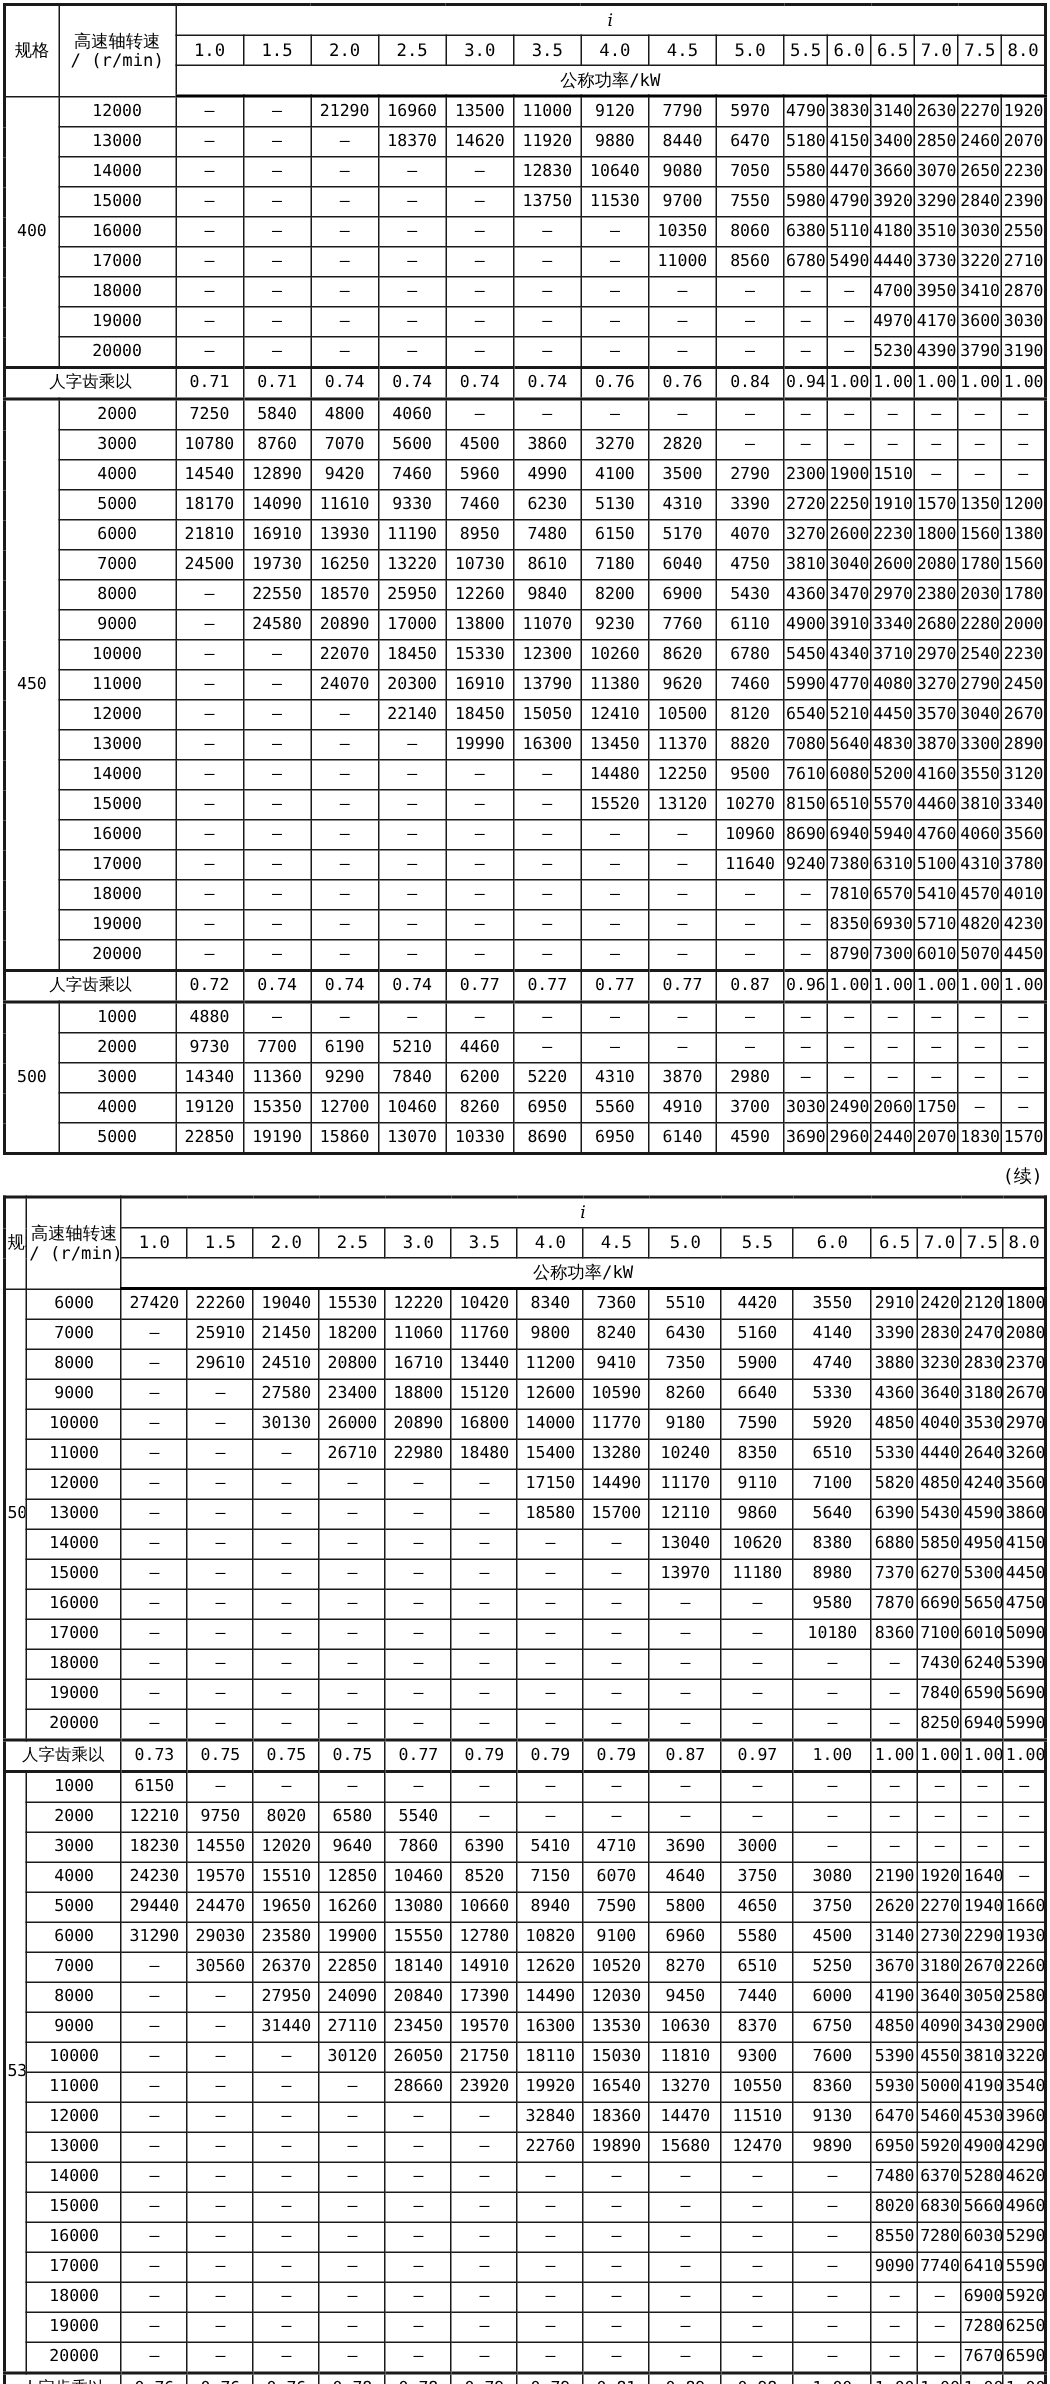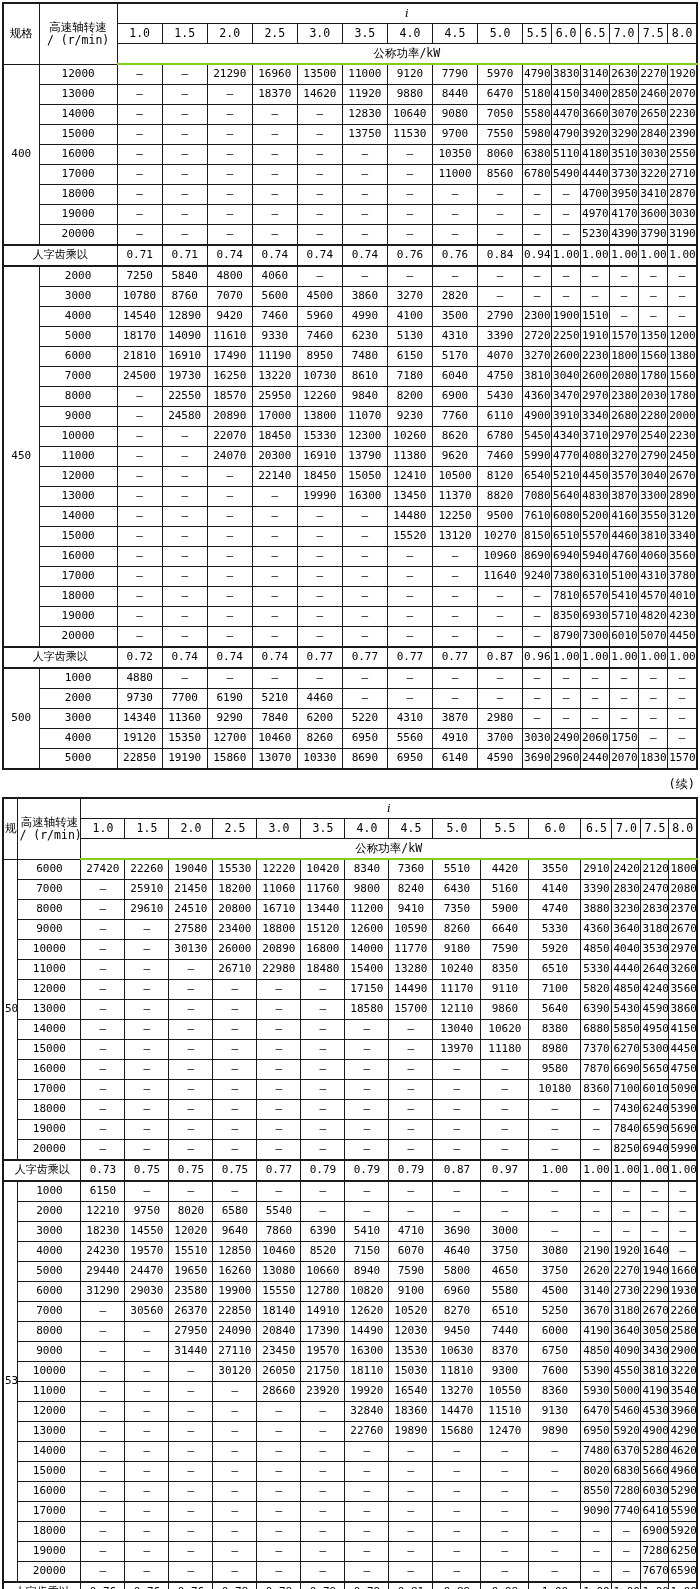--- a/index.html
+++ b/index.html
@@ -54,21 +54,21 @@
   }
   td.spec-cell {
     border-left: 2px solid #1a1a1a;
     font-size: 11px;
   }
   td.spec-wrap {
     word-break: break-all;
     white-space: normal;
   }
   thead tr:last-child th {
-    border-bottom: 2px solid #84cc16;
+    border-bottom: 2px solid #000000;
   }
   .continued {
     text-align: right;
     font-size: 12px;
     padding: 6px 4px 4px 0;
   }
 </style>
 </head>
 <body>
 
@@ -376,21 +376,21 @@
           <td>2250</td>
           <td>1910</td>
           <td>1570</td>
           <td>1350</td>
           <td>1200</td>
         </tr>
         <tr>
           <td>6000</td>
           <td>21810</td>
           <td>16910</td>
-          <td>17490</td>
+          <td>13930</td>
           <td>11190</td>
           <td>8950</td>
           <td>7480</td>
           <td>6150</td>
           <td>5170</td>
           <td>4070</td>
           <td>3270</td>
           <td>2600</td>
           <td>2230</td>
           <td>1800</td>

